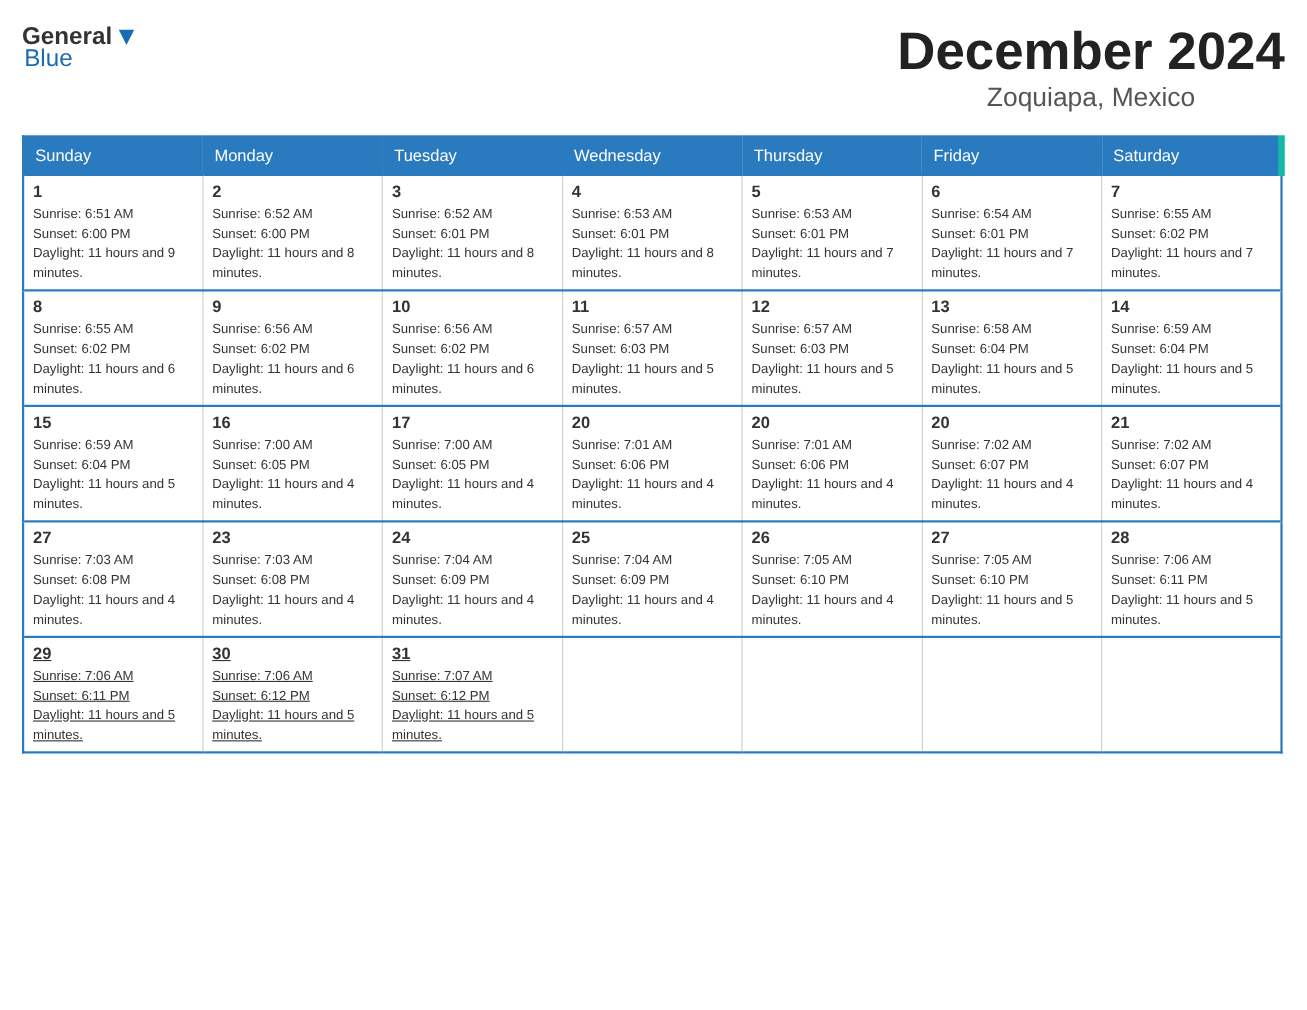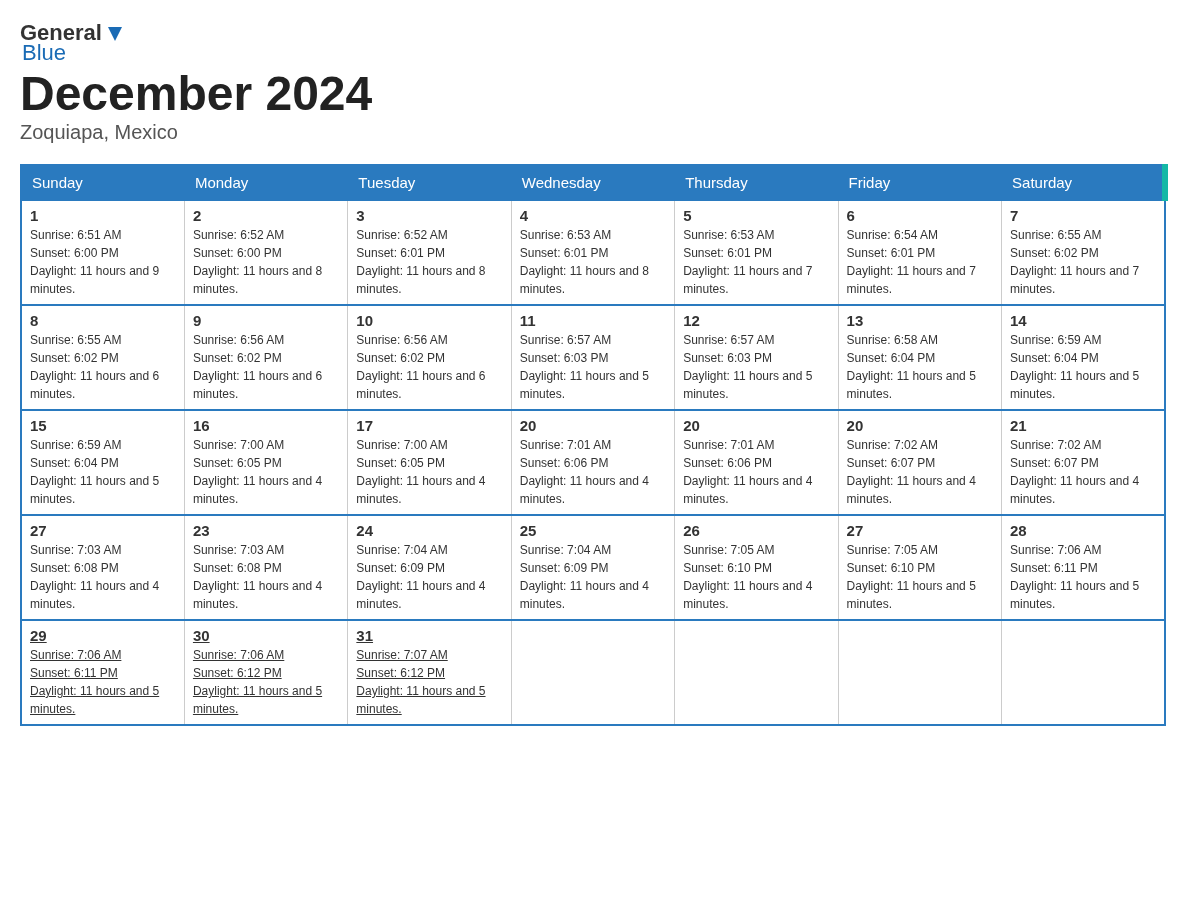--- a/index.html
+++ b/index.html
@@ -8,41 +8,40 @@
       background: #fff;
       padding: 20px;
       width: 1188px;
       min-height: 918px;
     }
     .header {
       display: flex;
       justify-content: space-between;
       align-items: flex-start;
       margin-bottom: 20px;
-      flex-direction: column;
     }
     .logo-wrapper {
       display: flex;
       flex-direction: column;
       align-items: flex-start;
     }
     .logo-row {
       display: flex;
       align-items: center;
     }
     .title-section {
-      text-align: left;
+      text-align: center;
     }
     .month-title {
       font-size: 48px;
       font-weight: bold;
       color: #222;
     }
     .location {
-      font-size: 20px;
+      font-size: 24px;
       color: #555;
     }
     table {
       width: 100%;
       border-collapse: collapse;
     }
     th {
       background-color: #2a7abf;
       color: white;
       padding: 8px 10px;

